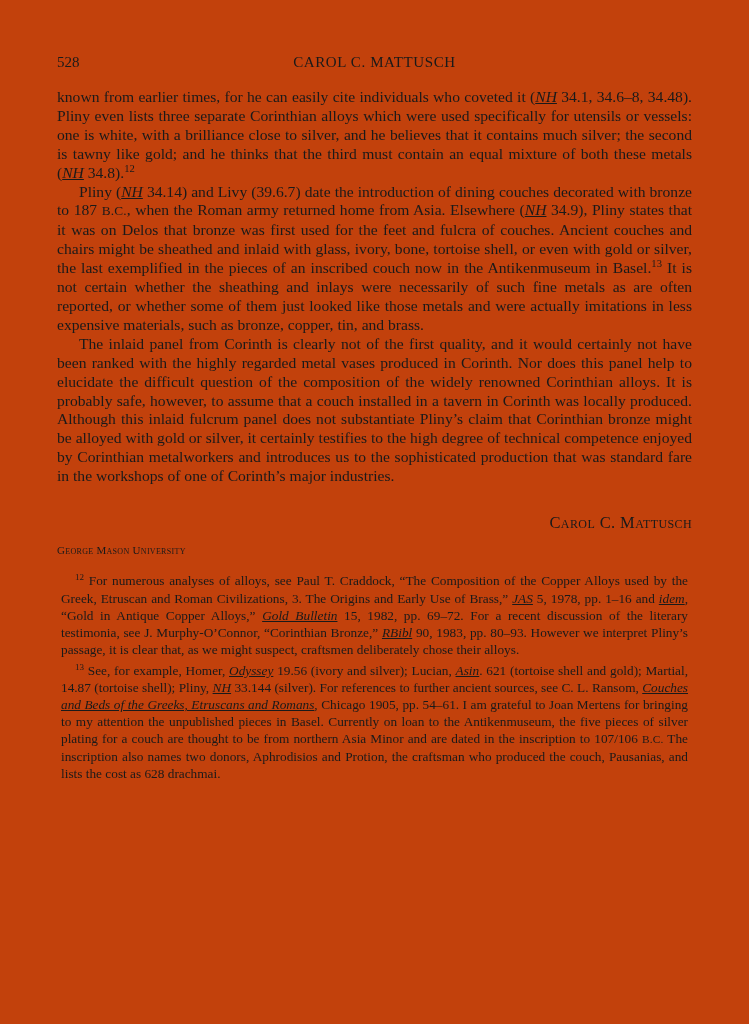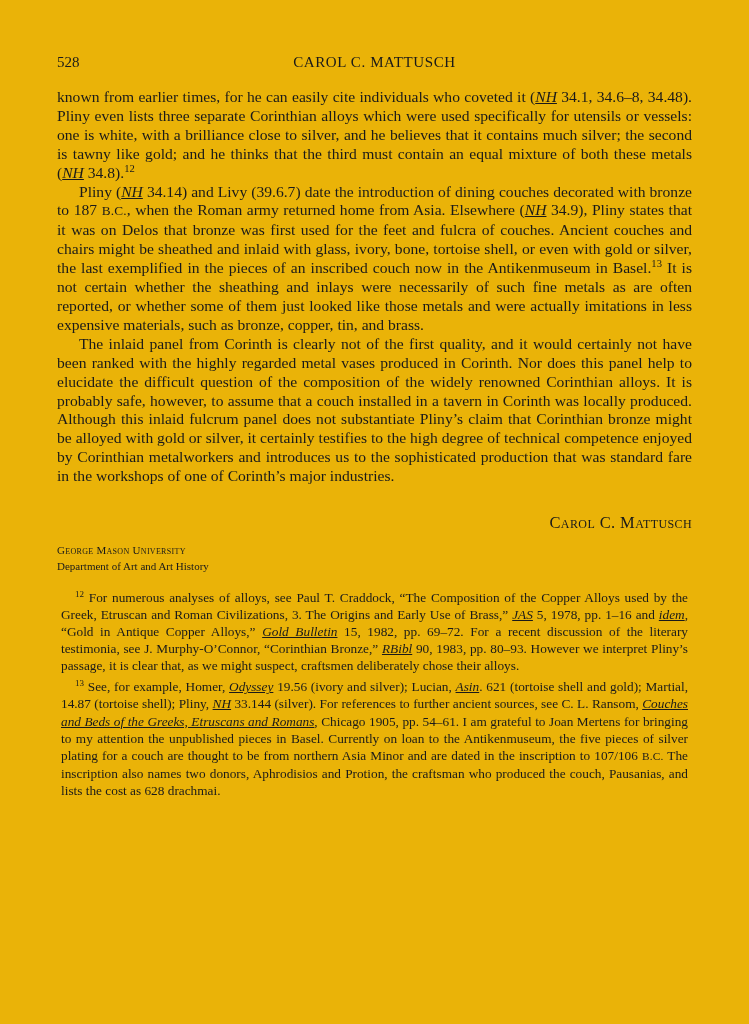--- a/index.html
+++ b/index.html
@@ -5,21 +5,21 @@
   html, body {
     margin: 0;
     padding: 0;
     background: #e8e8e8;
   }
   .page {
     position: relative;
     width: 749px;
     height: 1024px;
     margin: 0 auto;
-    background: #eab308;
+    background: #c2410c;
     color: #1a1a1a;
     font-family: "Liberation Serif", "DejaVu Serif", serif;
     box-sizing: border-box;
     padding: 54px 57px 0 57px;
     overflow: hidden;
   }
   .header {
     position: relative;
     height: 19px;
     margin-bottom: 15px;
@@ -100,21 +100,20 @@
   <div class="body-text">
     <p class="no-indent"><span>known from earlier times, for he can easily cite individuals who coveted it (</span><span class="run-i">NH</span><span> 34.1, 34.6–8, 34.48). Pliny even lists three separate Corinthian alloys which were used specifically for utensils or vessels: one is white, with a brilliance close to silver, and he believes that it contains much silver; the second is tawny like gold; and he thinks that the third must contain an equal mixture of both these metals (</span><span class="run-i">NH</span><span> 34.8).</span><sup>12</sup></p>
     <p><span>Pliny (</span><span class="run-i">NH</span><span> 34.14) and Livy (39.6.7) date the introduction of dining couches decorated with bronze to 187 </span><span class="run-sc">B.C.</span><span>, when the Roman army returned home from Asia. Elsewhere (</span><span class="run-i">NH</span><span> 34.9), Pliny states that it was on Delos that bronze was first used for the feet and fulcra of couches. Ancient couches and chairs might be sheathed and inlaid with glass, ivory, bone, tortoise shell, or even with gold or silver, the last exemplified in the pieces of an inscribed couch now in the Antikenmuseum in Basel.</span><sup>13</sup><span> It is not certain whether the sheathing and inlays were necessarily of such fine metals as are often reported, or whether some of them just looked like those metals and were actually imitations in less expensive materials, such as bronze, copper, tin, and brass.</span></p>
     <p><span>The inlaid panel from Corinth is clearly not of the first quality, and it would certainly not have been ranked with the highly regarded metal vases produced in Corinth. Nor does this panel help to elucidate the difficult question of the composition of the widely renowned Corinthian alloys. It is probably safe, however, to assume that a couch installed in a tavern in Corinth was locally produced. Although this inlaid fulcrum panel does not substantiate Pliny’s claim that Corinthian bronze might be alloyed with gold or silver, it certainly testifies to the high degree of technical competence enjoyed by Corinthian metalworkers and introduces us to the sophisticated production that was standard fare in the workshops of one of Corinth’s major industries.</span></p>
   </div>
 
   <div class="signature">Carol C. Mattusch</div>
 
   <div class="affiliation">
     <div class="sc-line">George Mason University</div>
-    <div>Department of Art and Art History</div>
   </div>
 
   <div class="footnotes">
     <p><sup>12</sup><span> For numerous analyses of alloys, see Paul T. Craddock, “The Composition of the Copper Alloys used by the Greek, Etruscan and Roman Civilizations, 3. The Origins and Early Use of Brass,” </span><span class="run-i">JAS</span><span> 5, 1978, pp. 1–16 and </span><span class="run-i">idem</span><span>, “Gold in Antique Copper Alloys,” </span><span class="run-i">Gold Bulletin</span><span> 15, 1982, pp. 69–72. For a recent discussion of the literary testimonia, see J. Murphy-O’Connor, “Corinthian Bronze,” </span><span class="run-i">RBibl</span><span> 90, 1983, pp. 80–93. However we interpret Pliny’s passage, it is clear that, as we might suspect, craftsmen deliberately chose their alloys.</span></p>
     <p><sup>13</sup><span> See, for example, Homer, </span><span class="run-i">Odyssey</span><span> 19.56 (ivory and silver); Lucian, </span><span class="run-i">Asin</span><span>. 621 (tortoise shell and gold); Martial, 14.87 (tortoise shell); Pliny, </span><span class="run-i">NH</span><span> 33.144 (silver). For references to further ancient sources, see C. L. Ransom, </span><span class="run-i">Couches and Beds of the Greeks, Etruscans and Romans</span><span>, Chicago 1905, pp. 54–61. I am grateful to Joan Mertens for bringing to my attention the unpublished pieces in Basel. Currently on loan to the Antikenmuseum, the five pieces of silver plating for a couch are thought to be from northern Asia Minor and are dated in the inscription to 107/106 </span><span class="run-sc">B.C.</span><span> The inscription also names two donors, Aphrodisios and Protion, the craftsman who produced the couch, Pausanias, and lists the cost as 628 drachmai.</span></p>
   </div>
 
 </div>
 
 </body></html>

